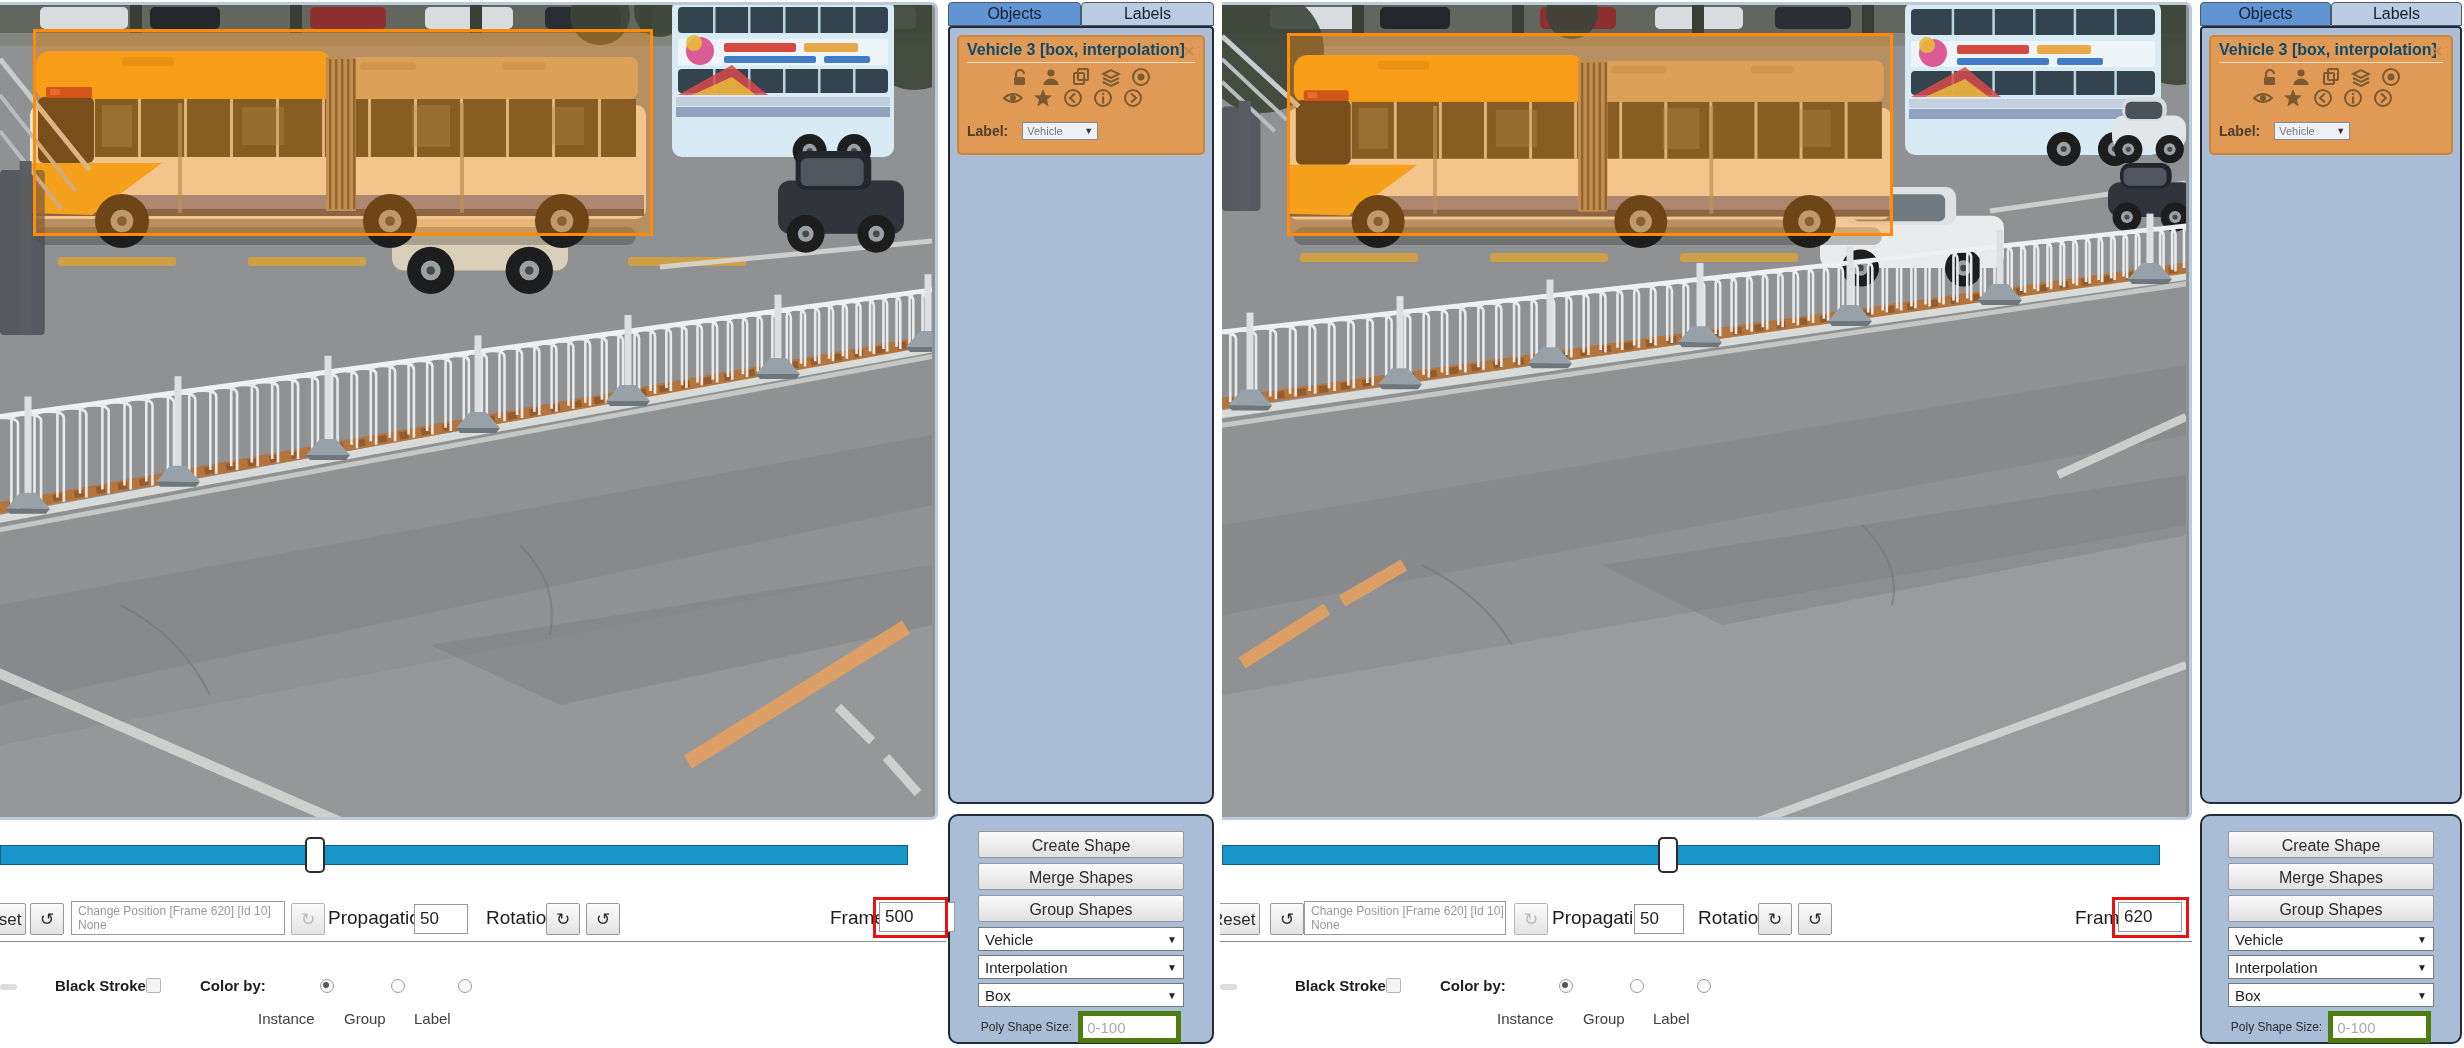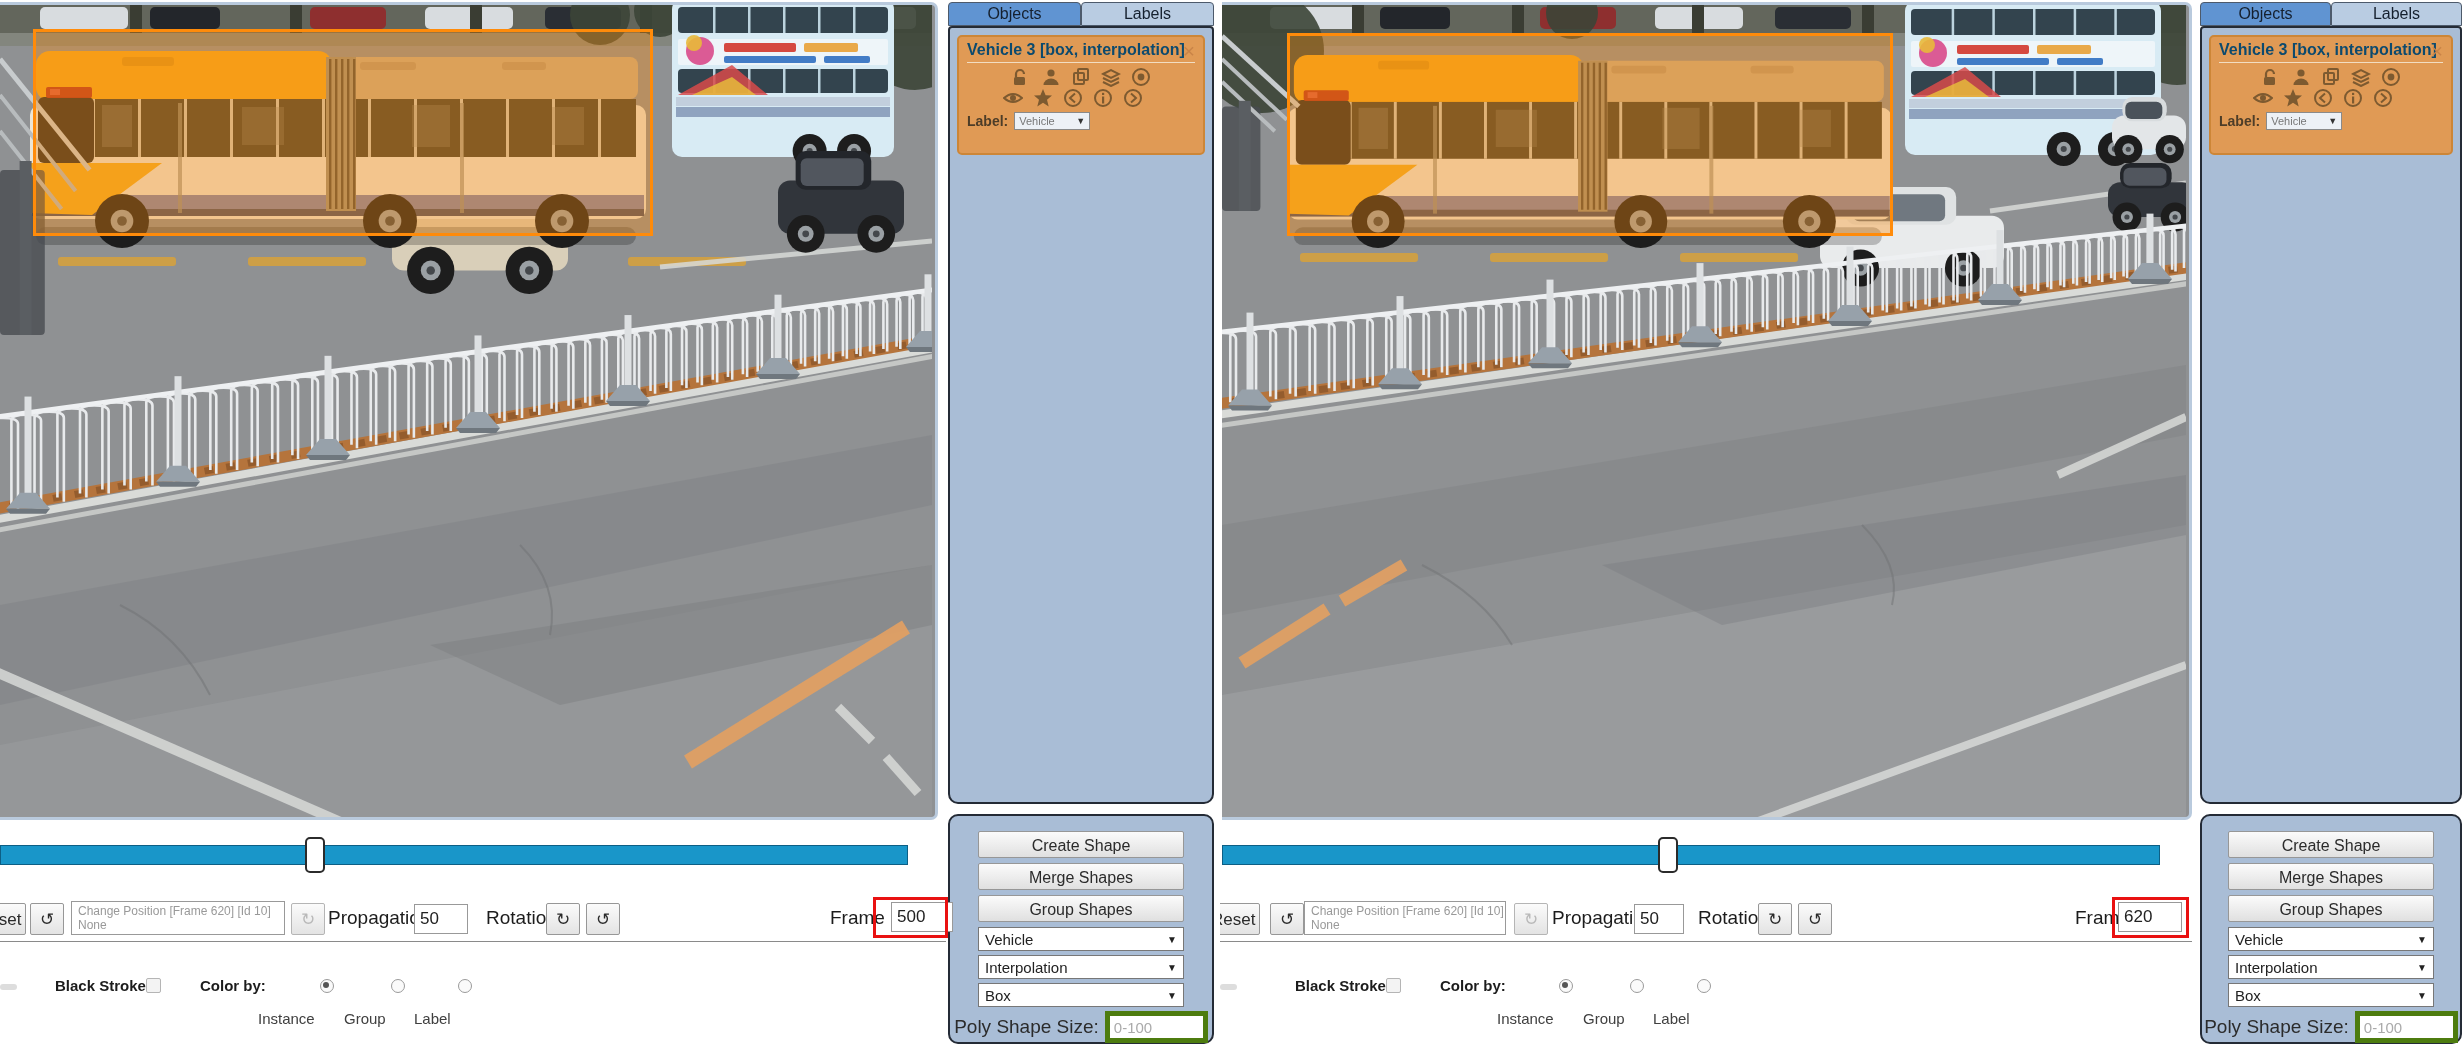--- a/index.html
+++ b/index.html
@@ -25,37 +25,37 @@
              border:2px solid #242b36;border-radius:4px 4px 10px 10px;box-sizing:border-box;}
   .card{position:absolute;top:7px;left:7px;right:7px;height:120px;background:#e09a55;
         border:2px solid #cd8637;border-radius:5px;box-sizing:border-box;padding:4px 8px;}
   .card-title{font-size:16px;font-weight:bold;color:#0c4a6e;}
   .card-x{position:absolute;top:2px;right:8px;font-size:21px;color:#c98448;cursor:pointer;}
   .card-hr{border:none;border-top:1px solid #f2ddc2;margin:3px 0 2px 0;}
   .icon-rows{text-align:center;}
   .icon-row{display:flex;justify-content:center;gap:10px;height:23px;align-items:center;}
   .icon-row.r2{margin-top:-2px;transform:translateX(-8px);}
   .icn{width:20px;height:20px;display:inline-block;cursor:pointer;}
-  .label-row{display:flex;align-items:center;gap:6px;margin-top:3px;}
+  .label-row{display:flex;align-items:center;gap:14px;margin-top:13px;}
   .label-cap{font-size:14px;font-weight:bold;color:#4d3d28;}
   .mini-select{width:76px;height:18px;background:#edf1f6;border:1px solid #8a8a8a;font-size:11px;
                color:#777;display:flex;align-items:center;justify-content:space-between;padding:0 4px;box-sizing:border-box;}
   .mini-select .caret{font-size:9px;color:#333;}
 
   .ctrl-panel{position:absolute;top:812px;left:0;right:0;height:230px;background:#a9bdd6;
               border:2px solid #242b36;border-radius:10px;box-sizing:border-box;padding-top:11px;}
   .btn3d{display:block;margin:4px auto 5px auto;width:206px;height:27px;background:linear-gradient(#fbfbfb,#e0e0e0);
          border:1px solid #979797;border-radius:2px;font-size:16px;color:#2b2b2b;text-align:center;line-height:26px;cursor:pointer;
          font-family:"Liberation Sans",sans-serif;}
   .sel{margin:0 auto 4px auto;width:206px;height:24px;background:#fff;border:1px solid #777;
        font-size:15px;color:#222;display:flex;align-items:center;justify-content:space-between;
        padding:0 6px;box-sizing:border-box;cursor:pointer;}
   .sel .caret{font-size:10px;color:#222;}
   .poly-row{display:flex;align-items:center;justify-content:center;gap:6px;margin-top:3px;}
-  .poly-lbl{font-size:19px;color:#2b2b2b;}
+  .poly-lbl{font-size:12px;color:#2b2b2b;}
   .poly-input{width:85px;height:22px;border:5px solid #4d7c0f;font-size:15px;padding:0 4px;color:#737373;
               font-family:"Liberation Sans",sans-serif;}
   .poly-input::placeholder{color:#aaa;}
 
   
   .track{position:absolute;top:845px;height:20px;background:#1996c9;border:1px solid #0d5f85;box-sizing:border-box;}
   .handle{position:absolute;top:837px;width:20px;height:36px;background:#fff;border:2px solid #2b2b2b;
           border-radius:5px;box-sizing:border-box;cursor:pointer;}
   .ctl{position:absolute;}
   .box-btn{height:32px;background:linear-gradient(#fbfbfb,#e3e3e3);border:1px solid #979797;border-radius:2px;
@@ -413,21 +413,21 @@
       <div>Change Position [Frame 620] [Id 10]</div>
       <div>None</div>
     </div>
     <button class="ctl box-btn dis" style="left:291px;top:903px;width:34px;"><span>↻</span></button>
     <span class="ctl biglbl" style="left:328px;top:907px;">Propagation</span>
     <input class="ctl tinput" style="left: 414px; top: 904px; width: 54px;" value="50">
     <span class="ctl biglbl" style="left:486px;top:907px;">Rotation</span>
     <button class="ctl box-btn" style="left:546px;top:903px;width:34px;"><span>↻</span></button>
     <button class="ctl box-btn" style="left:586px;top:903px;width:34px;"><span>↺</span></button>
     <span class="ctl biglbl" style="left:830px;top:907px;">Frame</span>
-    <input class="ctl tinput" style="left: 879px; top: 902px; width: 62px; margin-left: 12px;" value="500">
+    <input class="ctl tinput" style="left: 879px; top: 902px; width: 76px;" value="500">
     <div class="red-hi" style="left:873px;top:897px;width:75px;height:41px;"></div>
     <div class="divider" style="left:0;width:946px;"></div>
 
     <div class="dash" style="left:0;"></div>
     <span class="blbl" style="left:55px;">Black Stroke:</span>
     <span class="chk" id="chk0" style="left:146px;"></span>
     <span class="blbl" style="left:200px;">Color by:</span>
     <span class="olbl" style="left:258px;">Instance</span>
     <span class="radio on" id="r0a" style="left:320px;"></span>
     <span class="olbl" style="left:344px;">Group</span>

